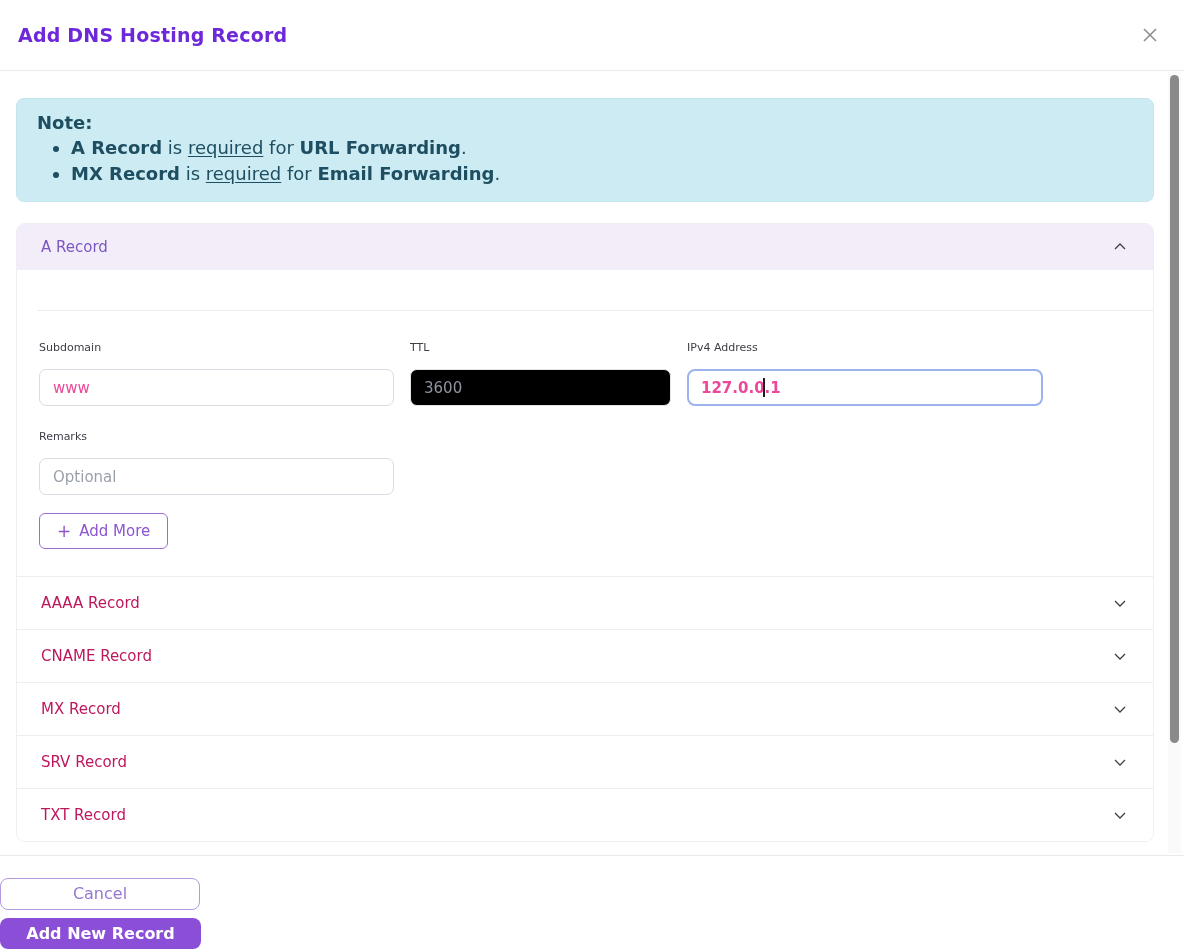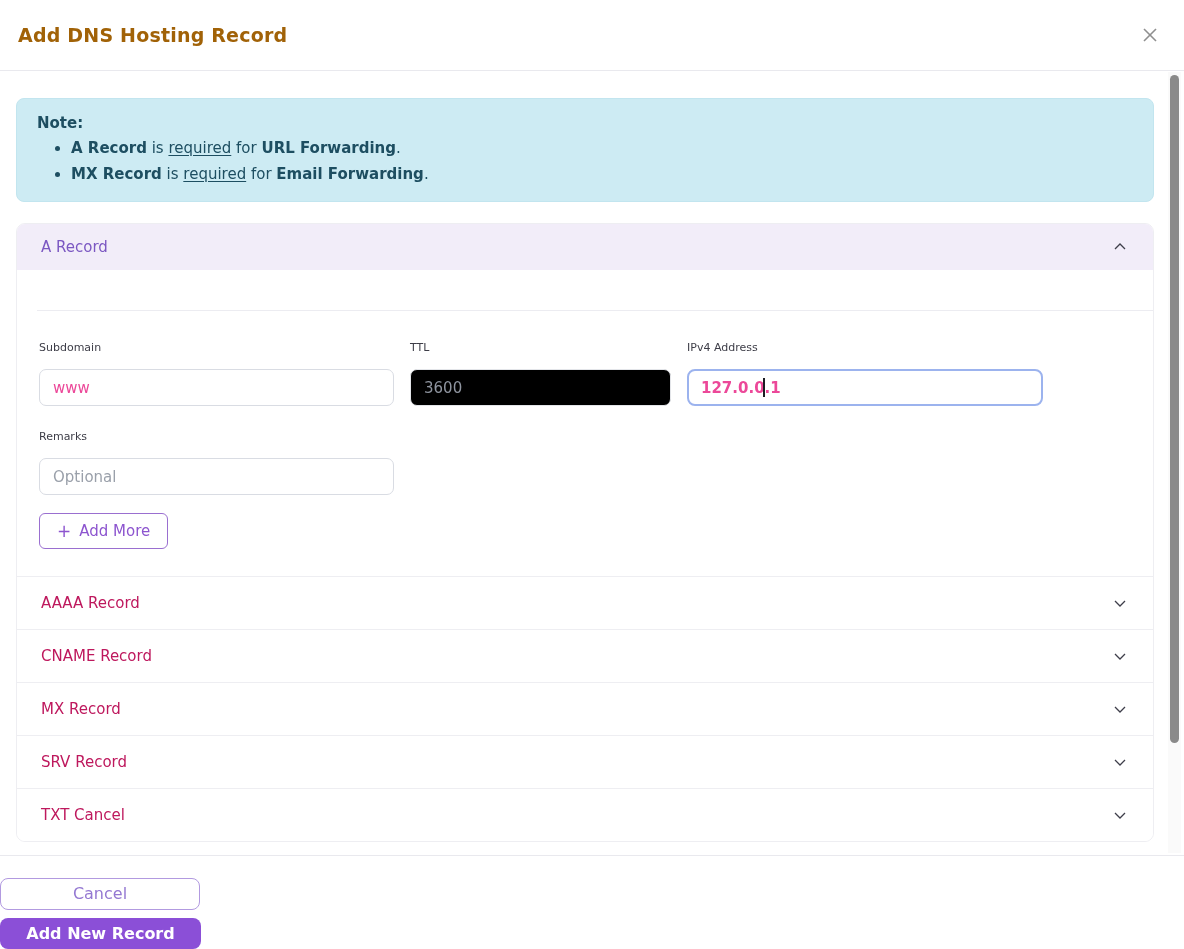--- a/index.html
+++ b/index.html
@@ -13,42 +13,42 @@
   }
 
   
   .modal-header {
     position: absolute; top: 0; left: 0; right: 0; height: 71px;
     display: flex; align-items: center; justify-content: space-between;
     padding: 0 20px 0 18px;
     border-bottom: 1px solid #e9e9ee;
     background: #ffffff;
   }
-  .modal-title { font-size: 19px; font-weight: 700; color: #a16207; letter-spacing: .2px; }
+  .modal-title { font-size: 19px; font-weight: 700; color: #6d28d9; letter-spacing: .2px; }
   .close-btn {
     background: none; border: none; cursor: pointer; padding: 4px;
     display: flex; align-items: center; justify-content: center;
   }
 
   
   .modal-body {
     position: absolute; top: 71px; left: 0; right: 0; bottom: 94px;
     padding: 27px 30px 0 16px;
     overflow: hidden;
     background: #ffffff;
   }
 
   
   .note-box {
     background: #cdebf3;
     border: 1px solid #c2e5ef;
     border-radius: 8px;
     padding: 13px 20px 15px 20px;
     color: #1d4e61;
-    font-size: 15px;
+    font-size: 18px;
     margin-bottom: 21px;
   }
   .note-heading { font-weight: 700; line-height: 22px; }
   .note-list { list-style: disc; padding-left: 34px; margin-top: 1px; }
   .note-list li { line-height: 24px; margin-top: 2px; }
   .note-list b { font-weight: 700; }
   .note-list u { text-underline-offset: 2px; }
 
   
   .accordion {
@@ -241,21 +241,21 @@
     </div>
     <div class="acc-header">
       <span>SRV Record</span>
       <span>
         <svg class="icon-svg" width="18" height="18" viewBox="0 0 18 18">
             <polyline points="4,7 9,12 14,7" fill="none" stroke="#3e3e4a" stroke-width="1.3"></polyline>
           </svg>
       </span>
     </div>
     <div class="acc-header">
-      <span>TXT Cancel</span>
+      <span>TXT Record</span>
       <span>
         <svg class="icon-svg" width="18" height="18" viewBox="0 0 18 18">
             <polyline points="4,7 9,12 14,7" fill="none" stroke="#3e3e4a" stroke-width="1.3"></polyline>
           </svg>
       </span>
     </div>
 
   </div>
 </div>
 

